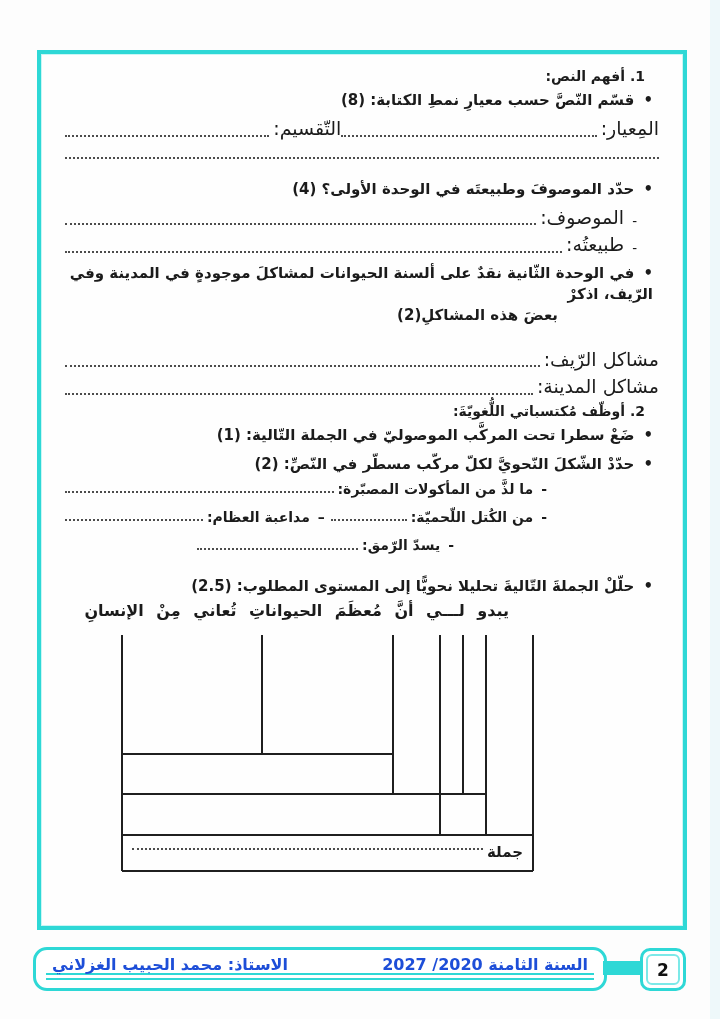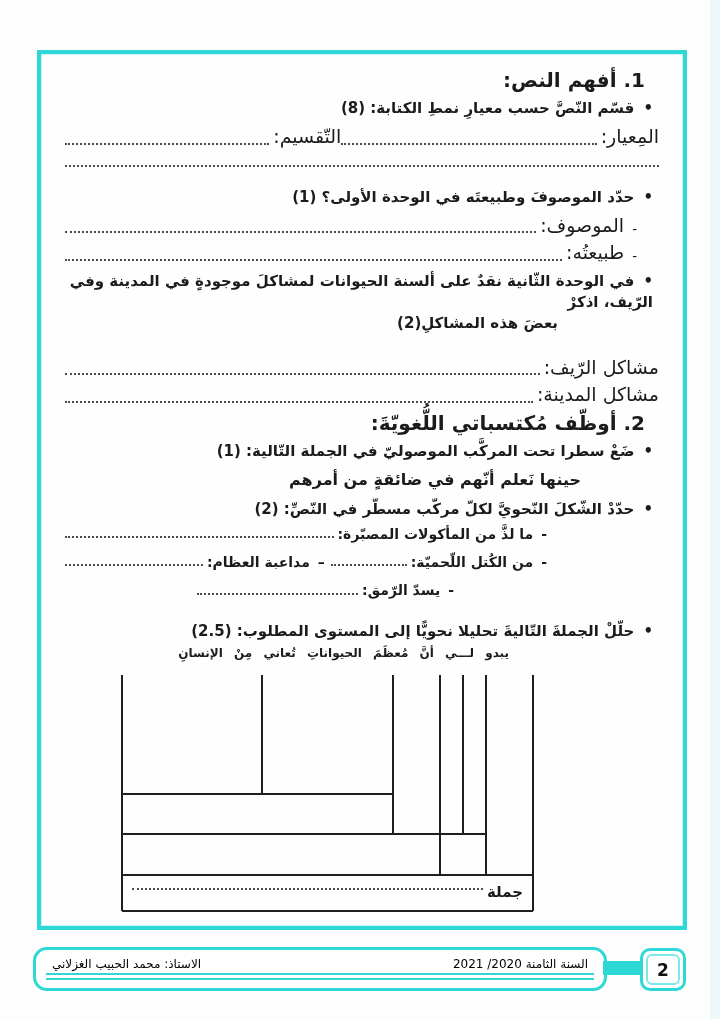--- a/index.html
+++ b/index.html
@@ -15,53 +15,53 @@
   .edge-band { position:absolute; top:0; right:0; width:10px; height:100%; background:#eef8fa; }
 
   .frame {
     position:absolute; left:37px; top:50px; width:650px; height:880px;
     border:4px solid #2ed8d6;
     box-shadow:inset 0 0 0 1px #c9f6f5;
     background:#fefefe;
   }
   .content { position:relative; width:100%; height:100%; padding:12px 24px 0 24px; direction:rtl; }
 
-  .h-main { font-size:20px; font-weight:bold; margin:2px 14px 6px 0; }
+  .h-main { font-size:14px; font-weight:bold; margin:2px 14px 6px 0; }
   .row { display:flex; align-items:flex-end; line-height:1.45; }
   .brow { font-weight:bold; font-size:15px; margin:4px 6px 4px 0; line-height:1.4; }
   .bullet { margin-left:9px; font-size:15px; }
   .dashm { margin-left:8px; }
   .lbl { font-size:19px; font-weight:normal; white-space:nowrap; padding-left:4px; }
   .leader { flex:1 1 auto; border-bottom:2px dotted #4c4c4c; margin-bottom:6px; min-width:20px; }
   .answer { font-size:13.5px; }
   .subdash { font-weight:bold; font-size:14px; }
   .indent2 { margin-right:22px; }
 
   .wrap2 { margin-right:95px; }
   .centered-sent { font-weight:bold; font-size:16px; margin:8px 78px 10px 0; }
-  .analysis-sent { font-weight:bold; font-size:12px; margin:4px 150px 0 0; word-spacing:7px; white-space:nowrap; }
+  .analysis-sent { font-weight:bold; font-size:16px; margin:4px 150px 0 0; word-spacing:7px; white-space:nowrap; }
 
   .diagram { position:relative; width:460px; height:252px; margin:6px 114px 0 0; }
   .diagram svg { position:absolute; top:0; right:0; }
   .jomla-box {
     position:absolute; left:37px; top:209px; width:411px; height:34px;
     display:flex; align-items:center; direction:rtl; padding:15px 10px;
   }
   .jomla-box .lbl { font-size:15px; font-weight:bold; }
 
   .footer-box {
     position:absolute; left:33px; top:947px; width:574px; height:44px;
     border:3px solid #2ed8d6; border-radius:14px; background:#ffffff;
   }
   .footer-inner {
     position:relative; width:100%; height:100%;
     display:flex; justify-content:space-between; align-items:center;
     padding:0 16px 10px 16px; direction:rtl;
   }
-  .footer-text { color:#000000; font-weight:normal; font-size:12px; white-space:nowrap; position:relative; z-index:2; }
+  .footer-text { color:#1d4ed8; font-weight:bold; font-size:16px; white-space:nowrap; position:relative; z-index:2; }
   .footer-line {
     position:absolute; left:10px; right:10px; bottom:8px; height:7px;
     border-top:2px solid #2ed8d6; border-bottom:2px solid #2ed8d6; z-index:1;
   }
   .connector { position:absolute; left:603px; top:961px; width:42px; height:14px; background:#2ed8d6; }
   .page-badge {
     position:absolute; left:640px; top:948px; width:46px; height:43px;
     border:3px solid #2ed8d6; border-radius:10px; background:#fff;
     display:flex; align-items:center; justify-content:center;
   }
@@ -91,21 +91,21 @@
       <span class="leader" style="flex-grow:1.25"></span>
       <span class="lbl">التّقسيم:</span>
       <span class="leader"></span>
     </div>
 
     <div class="row mt14">
       <span class="leader"></span>
     </div>
 
     <div class="brow mt14">
-      <span class="bullet">•</span><span>حدّد الموصوفَ وطبيعتَه في الوحدة الأولى؟ (1)</span>
+      <span class="bullet">•</span><span>حدّد الموصوفَ وطبيعتَه في الوحدة الأولى؟ (4)</span>
     </div>
 
     <div class="row answer indent2">
       <span class="dashm">-</span>
       <span class="lbl">الموصوف:</span>
       <span class="leader"></span>
     </div>
     <div class="row answer indent2">
       <span class="dashm">-</span>
       <span class="lbl">طبيعتُه:</span>
@@ -124,21 +124,20 @@
     <div class="row answer">
       <span class="lbl">مشاكل المدينة:</span>
       <span class="leader"></span>
     </div>
 
     <div class="h-main mt10">2. أوظّف مُكتسباتي اللُّغويّةَ:</div>
 
     <div class="brow">
       <span class="bullet">•</span><span>ضَعْ سطرا تحت المركَّب الموصوليّ في الجملة التّالية: (1)</span>
     </div>
-    <div class="centered-sent">حينها نَعلم أنّهم في ضائقةٍ من أمرهم</div>
 
     <div class="brow mt8">
       <span class="bullet">•</span><span>حدّدْ الشّكلَ النّحويَّ لكلّ مركّب مسطّر في النّصِّ: (2)</span>
     </div>
 
     <div class="row subdash" style="margin-right:112px;">
       <span class="dashm">-</span>
       <span class="lbl subdash">ما لذَّ من المأكولات المصبّرة:</span>
       <span class="leader"></span>
     </div>
@@ -182,21 +181,21 @@
         <span class="lbl">جملة</span>
         <span class="leader"></span>
       </div>
     </div>
 
   </div>
 </div>
 
 <div class="footer-box">
   <div class="footer-inner">
-    <span class="footer-text">السنة الثامنة 2020/ 2021</span>
+    <span class="footer-text">السنة الثامنة 2020/ 2027</span>
     <span class="footer-text">الاستاذ: محمد الحبيب الغزلاني</span>
     <div class="footer-line"></div>
   </div>
 </div>
 <div class="connector"></div>
 <div class="page-badge">
   <div class="page-badge-inner">2</div>
 </div>
 
 </body></html>

